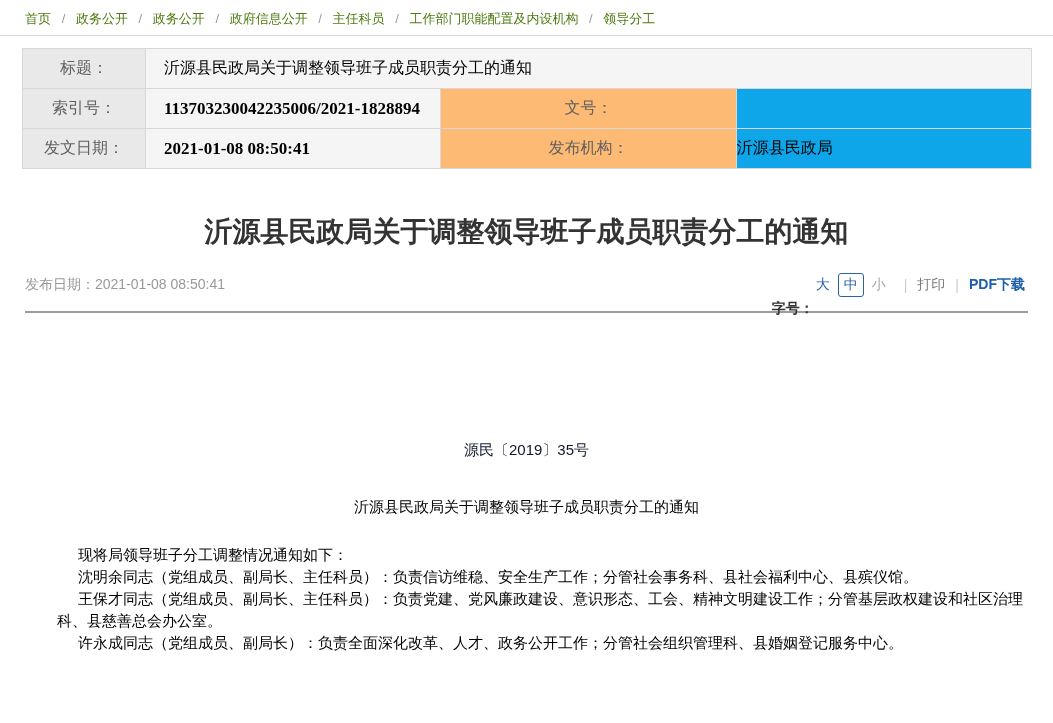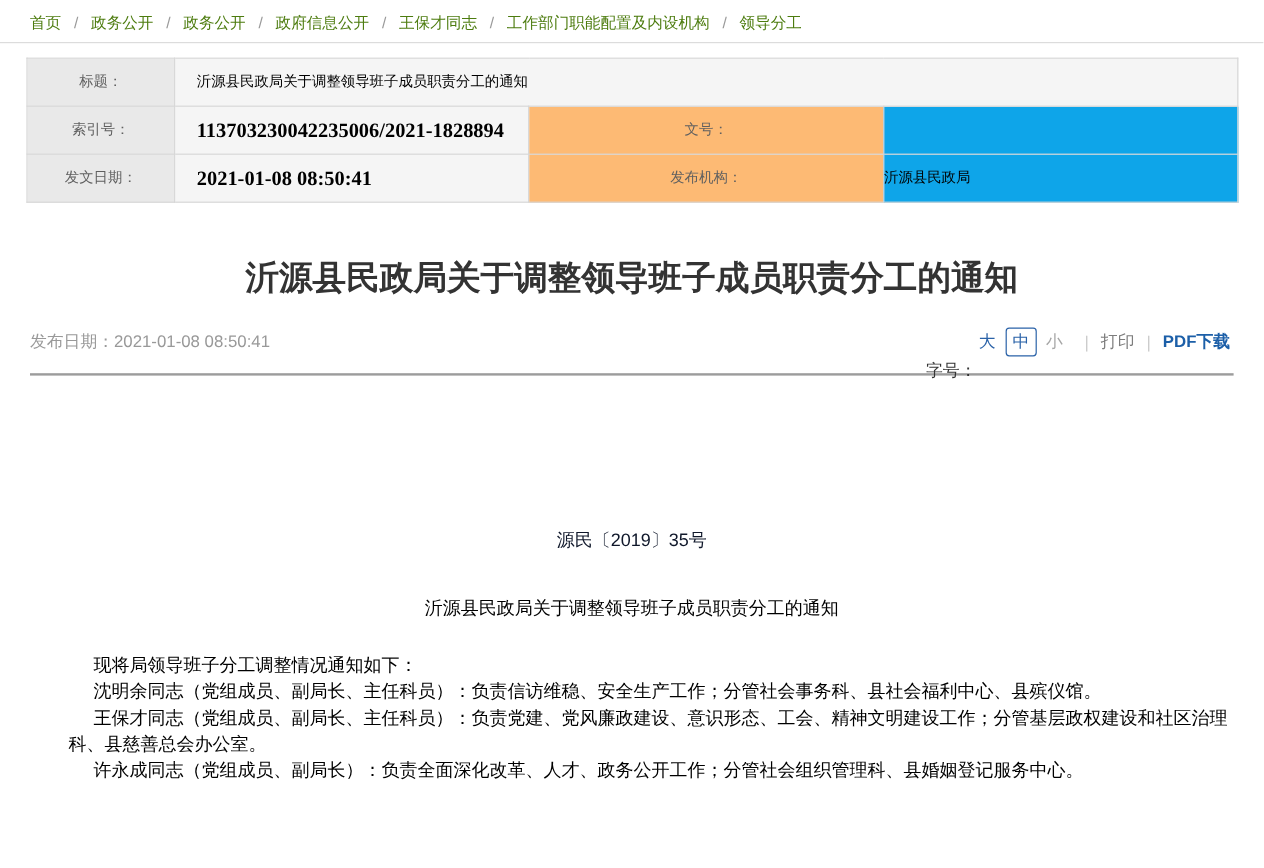--- a/index.html
+++ b/index.html
@@ -8,36 +8,36 @@
 
   
   .breadcrumb { height:36px; padding:10px 0 0 25px; border-bottom:1px solid #dcdcdc;
     font-size:13px; color:#828282; }
   .breadcrumb a { color:#4d7c0f; text-decoration:none; cursor:pointer;font-family:Liberation Serif, serif; }
   .breadcrumb .sep { color:#9a9a9a; margin:0 7px; }
 
   
   table.info { border-collapse:collapse; margin:12px 21px 0 22px; width:1010px;
     table-layout:fixed; }
-  table.info td { border:1px solid #d8d8d8; height:40px; font-size:12px; }
+  table.info td { border:1px solid #d8d8d8; height:40px; font-size:16px; }
   td.lbl { background:#e9e9e9; color:#606060; text-align:center; width:123px; }
   td.lbl2 { background:#fdba74; color:#606060; text-align:center; width:120px; }
   td.val { background:#f5f5f5; color:#000; padding-left:18px; font-size:15px; }
   td.val.num { font-family:"Liberation Serif","DejaVu Serif",serif; font-weight:bold;
     font-size:17px; }
   td.val2 { background:#0ea5e9; color:#000; padding-left:0; width:222px; font-size:15px; }
 
   
   .art-title { margin-top:46px; text-align:center; font-size:28px; font-weight:bold;
     color:#333; line-height:34px; }
   .meta-row { display:flex; justify-content:space-between; align-items:center;
     margin:22px 28px 0 25px; height:28px; }
   .pub-date { color:#999; font-size:14px;text-align:center; }
   .tools { display:flex; align-items:center; font-size:14px; }
-  .fs-label { color:#333; font-weight:normal;margin-top:48px; }
+  .fs-label { color:#333; font-weight:bold;margin-top:48px; }
   .fs-large { color:#2a62a8; margin:0 4px 0 2px; cursor:pointer; text-decoration:none; }
   .fs-mid { color:#2a62a8; border:1px solid #2a62a8; border-radius:3px;
     padding:2px 5px; margin:0 4px; cursor:pointer; text-decoration:none; }
   .fs-small { color:#a6a6a6; margin:0 8px 0 4px; cursor:pointer; text-decoration:none; }
   .pipe { color:#cccccc; margin:0 10px; }
   .print-link { color:#7d7d7d; cursor:pointer; text-decoration:none; }
   .pdf-link { color:#1c5fa8; font-weight:bold; cursor:pointer; text-decoration:none; }
   .head-divider { margin:12px 25px 0 25px; border-top:2px solid #9c9c9c; }
 
   
@@ -52,21 +52,21 @@
 
 <div class="breadcrumb">
   <a>首页</a>
   <span class="sep">/</span>
   <a>政务公开</a>
   <span class="sep">/</span>
   <a>政务公开</a>
   <span class="sep">/</span>
   <a>政府信息公开</a>
   <span class="sep">/</span>
-  <a>王保才同志</a>
+  <a>主任科员</a>
   <span class="sep">/</span>
   <a>工作部门职能配置及内设机构</a>
   <span class="sep">/</span>
   <a>领导分工</a>
 </div>
 
 <table class="info">
   <tbody>
       <tr>
     <td class="lbl">标题：</td>

